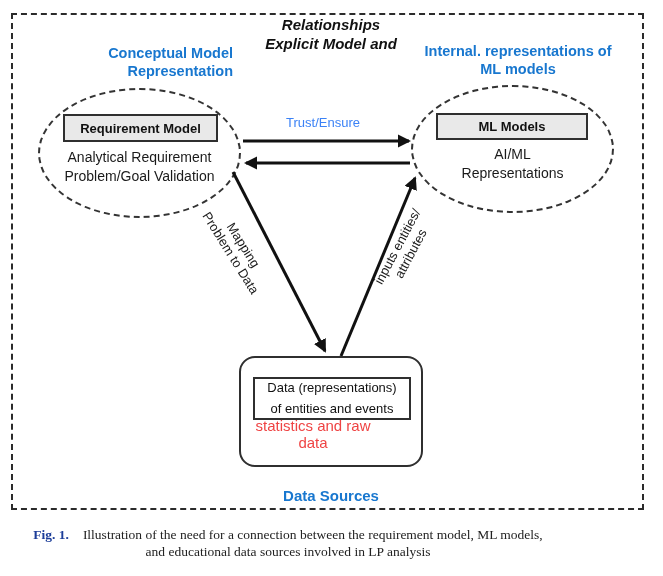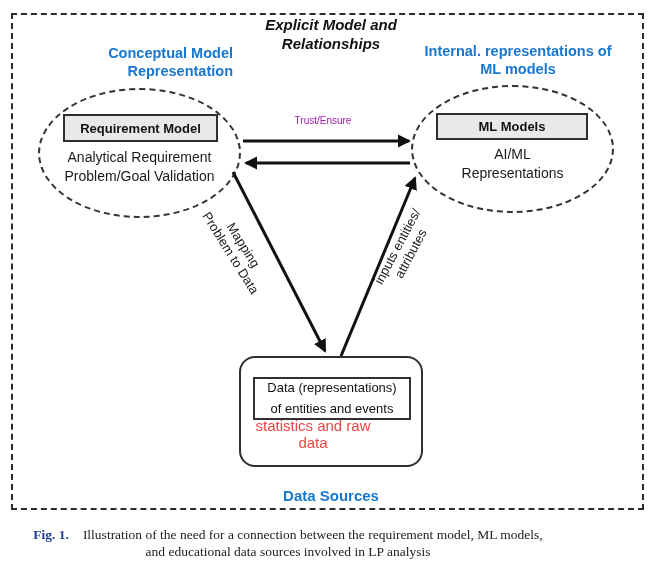--- a/index.html
+++ b/index.html
@@ -36,21 +36,21 @@
     display:flex; align-items:center; justify-content:center;
     font-weight:bold; font-size:13px; color:#111;
   }
   .req-box { left:63px;  top:114px; width:155px; height:28px; }
   .ml-box  { left:436px; top:113px; width:152px; height:27px; }
 
   .desc { font-size:14px; line-height:19px; color:#1a1a1a; }
   .desc-left  { left:39px;  top:148px; width:201px; }
   .desc-right { left:412px; top:145px; width:201px; }
 
-  .arrow-label { font-size:10px; color:#a21caf; }
+  .arrow-label { font-size:13px; color:#3b82f6; }
   .trust-label   { left:250px; top:115px; width:146px; }
   .explain-label { left:252px; top:166px; width:146px; }
 
   .rot-label {
     font-size:13px; line-height:15px; color:#1a1a1a; white-space:nowrap; text-align:center;
   }
   .mapping-label { left:237px; top:249px; transform:translate(-50%,-50%) rotate(58deg); }
   .inputs-label  { left:404px; top:250px; transform:translate(-50%,-50%) rotate(-62deg); }
 
   .data-box {
@@ -78,22 +78,22 @@
   .cap-fig { font-weight:bold; color:var(--capblue,#1c3d99); margin-right:14px; }
 </style>
 </head>
 <body>
 
 <div class="stage">
 
   <div class="abs frame"></div>
 
   <div class="abs diagram-title center">
+    <div>Relationships</div>
     <div>Explicit Model and</div>
-    <div>Relationships</div>
   </div>
 
   <div class="abs blue-heading heading-left center">
     <div>Conceptual Model</div>
     <div>Representation</div>
   </div>
 
   <div class="abs blue-heading heading-right center">
     <div>Internal. representations of</div>
     <div>ML models</div>

